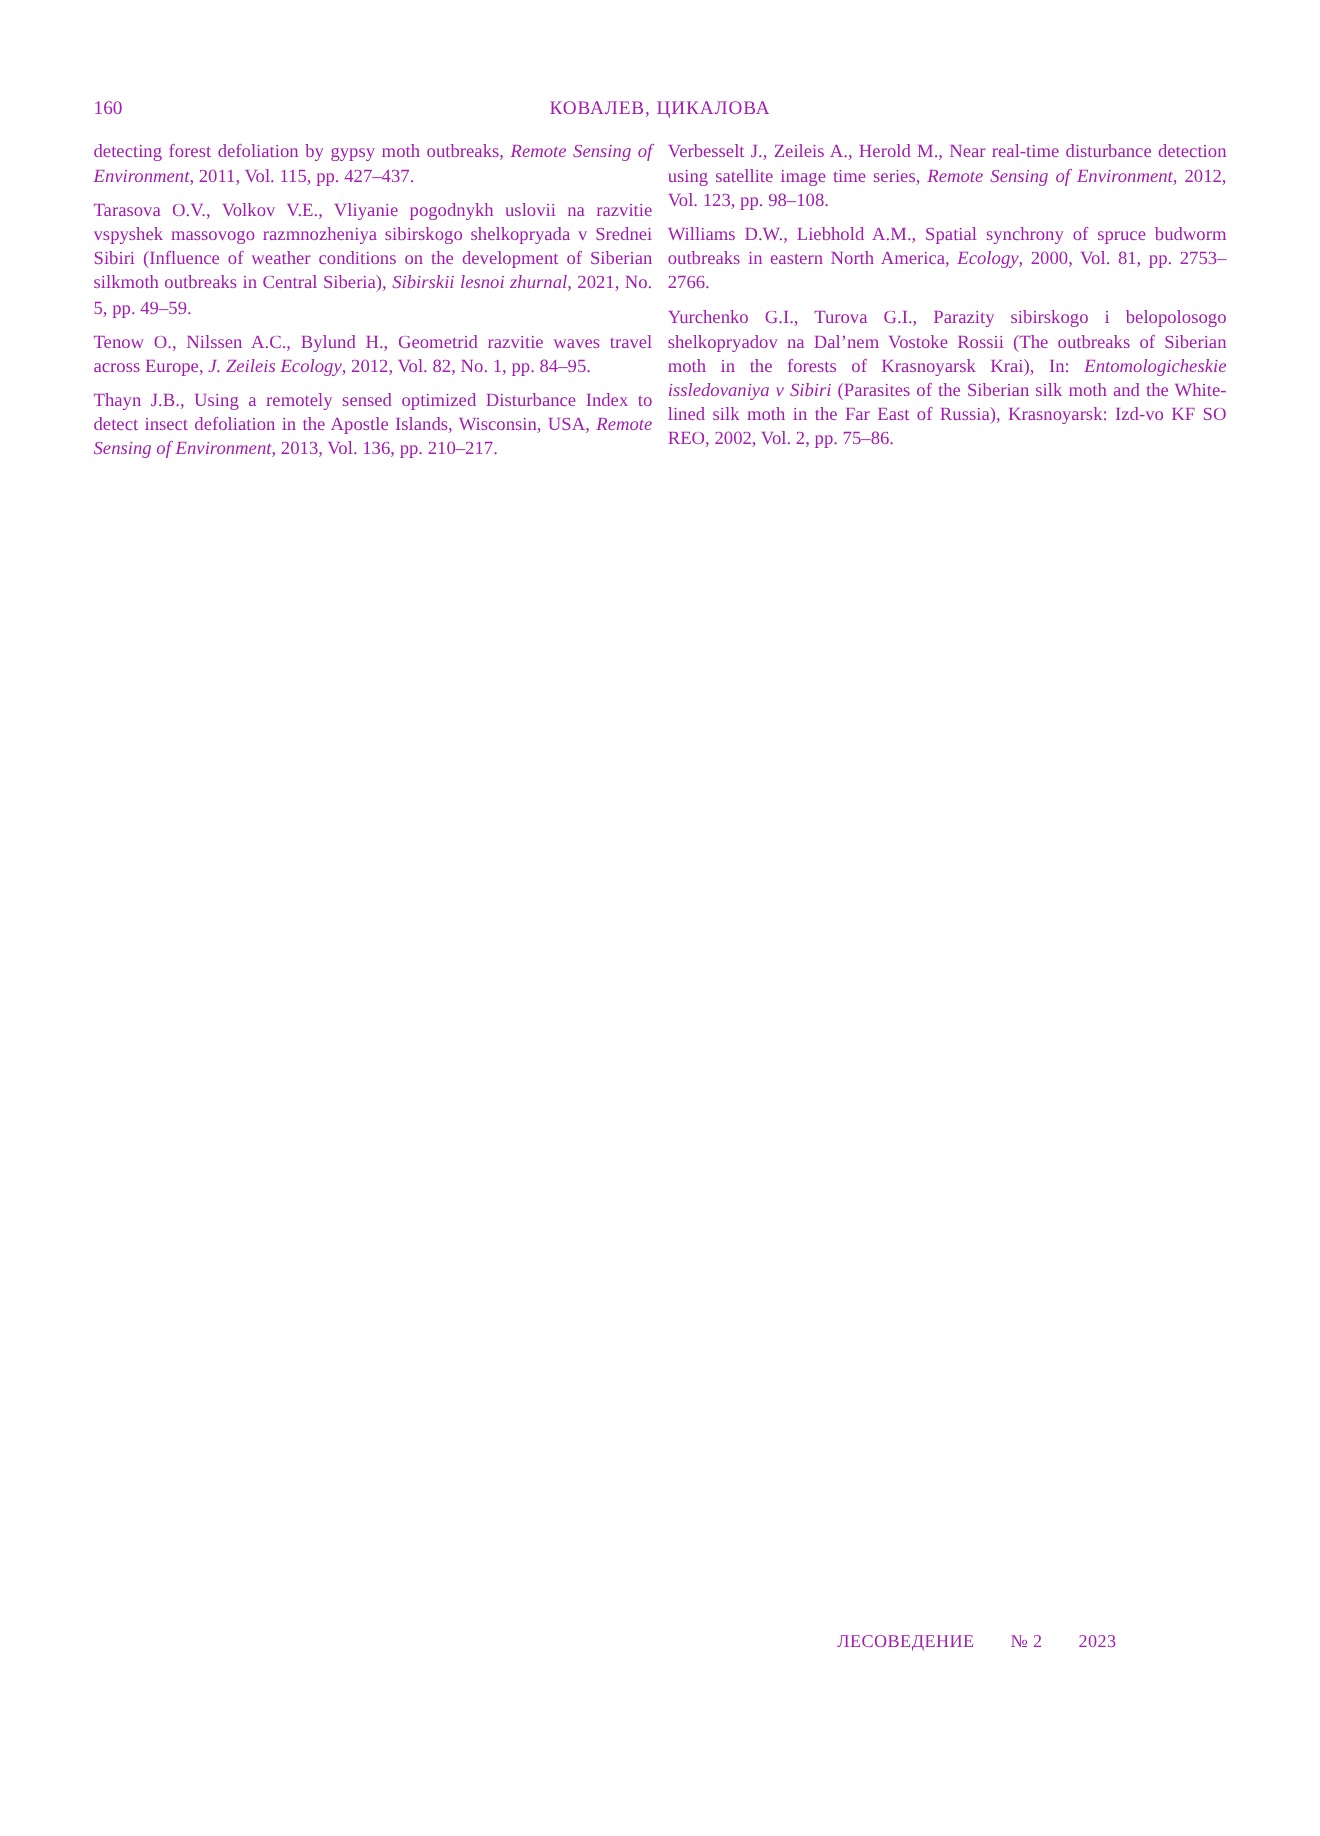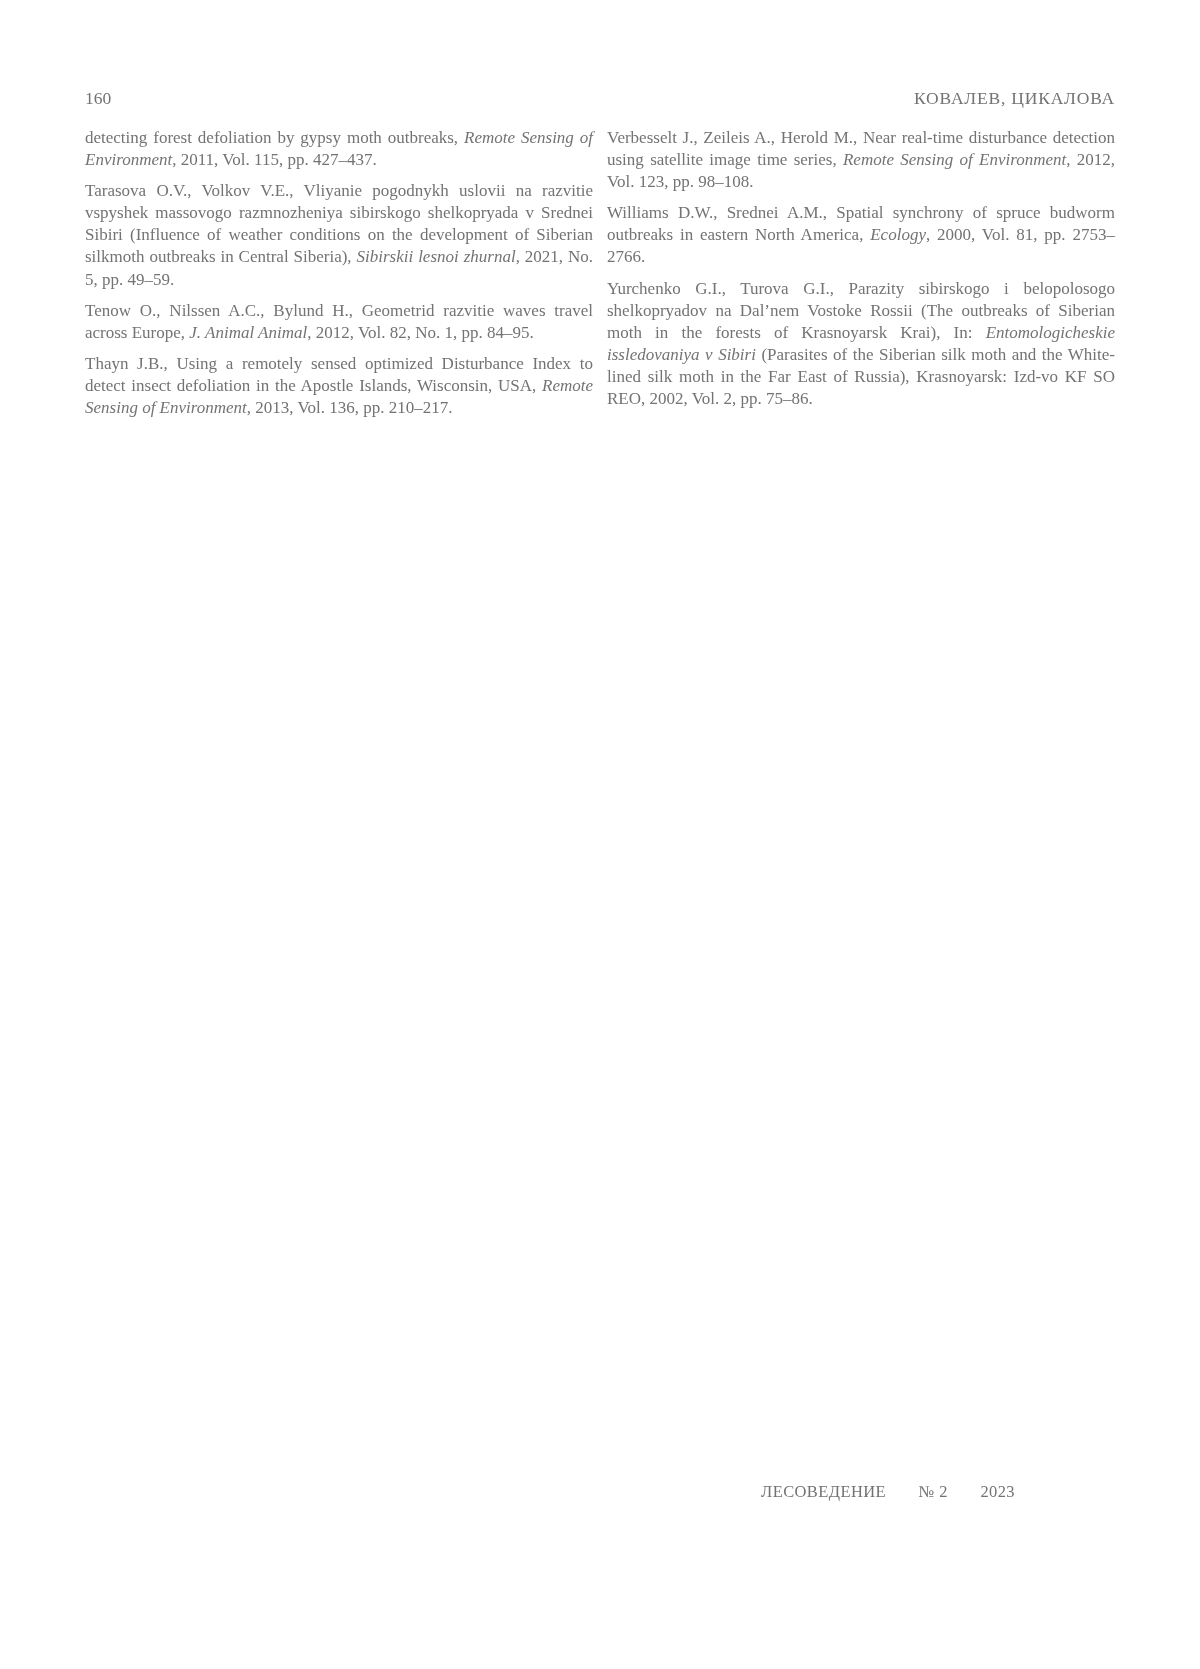--- a/index.html
+++ b/index.html
@@ -3,42 +3,42 @@
 <meta charset="utf-8">
 <style>
   * { margin: 0; padding: 0; box-sizing: border-box; }
   html, body { background: #ffffff; }
   .page {
     position: relative;
     width: 1200px;
     height: 1669px;
     margin: 0 auto;
     background: #ffffff;
-    color: #737373;
+    color: #a21caf;
     font-family: "Liberation Serif", "DejaVu Serif", serif;
     padding: 88px 85px 0 85px;
     overflow: hidden;
   }
   .page-header {
     position: relative;
     height: 24px;
     margin-bottom: 15px;
     font-size: 17.5px;
   }
   .page-number {
     position: absolute;
     left: 0;
     top: 0;
   }
   .running-title {
     position: absolute;
     left: 0;
     right: 0;
     top: 0;
-    text-align: right;
+    text-align: center;
     letter-spacing: 0.8px;
   }
   .columns {
     display: flex;
     gap: 14px;
   }
   .col {
     flex: 1 1 0;
     font-size: 17px;
     line-height: 1.3;
@@ -64,26 +64,26 @@
 
   <header class="page-header">
     <span class="page-number">160</span>
     <span class="running-title">КОВАЛЕВ, ЦИКАЛОВА</span>
   </header>
 
   <main class="columns">
     <div class="col">
         <p class="ref"><span>detecting forest defoliation by gypsy moth outbreaks, </span><span class="italic">Remote Sensing of Environment</span><span>, 2011, Vol. 115, pp. 427–437.</span></p>
         <p class="ref"><span>Tarasova O.V., Volkov V.E., Vliyanie pogodnykh uslovii na razvitie vspyshek massovogo razmnozheniya sibirskogo shelkopryada v Srednei Sibiri (Influence of weather conditions on the development of Siberian silkmoth outbreaks in Central Siberia), </span><span class="italic">Sibirskii lesnoi zhurnal</span><span>, 2021, No. 5, pp. 49–59.</span></p>
-        <p class="ref"><span>Tenow O., Nilssen A.C., Bylund H., Geometrid razvitie waves travel across Europe, </span><span class="italic">J. Animal Animal</span><span>, 2012, Vol. 82, No. 1, pp. 84–95.</span></p>
+        <p class="ref"><span>Tenow O., Nilssen A.C., Bylund H., Geometrid razvitie waves travel across Europe, </span><span class="italic">J. Zeileis Ecology</span><span>, 2012, Vol. 82, No. 1, pp. 84–95.</span></p>
         <p class="ref"><span>Thayn J.B., Using a remotely sensed optimized Disturbance Index to detect insect defoliation in the Apostle Islands, Wisconsin, USA, </span><span class="italic">Remote Sensing of Environment</span><span>, 2013, Vol. 136, pp. 210–217.</span></p>
       </div>
     <div class="col">
         <p class="ref"><span>Verbesselt J., Zeileis A., Herold M., Near real-time disturbance detection using satellite image time series, </span><span class="italic">Remote Sensing of Environment</span><span>, 2012, Vol. 123, pp. 98–108.</span></p>
-        <p class="ref"><span>Williams D.W., Srednei A.M., Spatial synchrony of spruce budworm outbreaks in eastern North America, </span><span class="italic">Ecology</span><span>, 2000, Vol. 81, pp. 2753–2766.</span></p>
+        <p class="ref"><span>Williams D.W., Liebhold A.M., Spatial synchrony of spruce budworm outbreaks in eastern North America, </span><span class="italic">Ecology</span><span>, 2000, Vol. 81, pp. 2753–2766.</span></p>
         <p class="ref"><span>Yurchenko G.I., Turova G.I., Parazity sibirskogo i belopolosogo shelkopryadov na Dal’nem Vostoke Rossii (The outbreaks of Siberian moth in the forests of Krasnoyarsk Krai), In: </span><span class="italic">Entomologicheskie issledovaniya v Sibiri</span><span> (Parasites of the Siberian silk moth and the White-lined silk moth in the Far East of Russia), Krasnoyarsk: Izd-vo KF SO REO, 2002, Vol. 2, pp. 75–86.</span></p>
       </div>
   </main>
 
   <footer class="page-footer">
     <span>ЛЕСОВЕДЕНИЕ</span>
     <span>№ 2</span>
     <span>2023</span>
   </footer>
 

